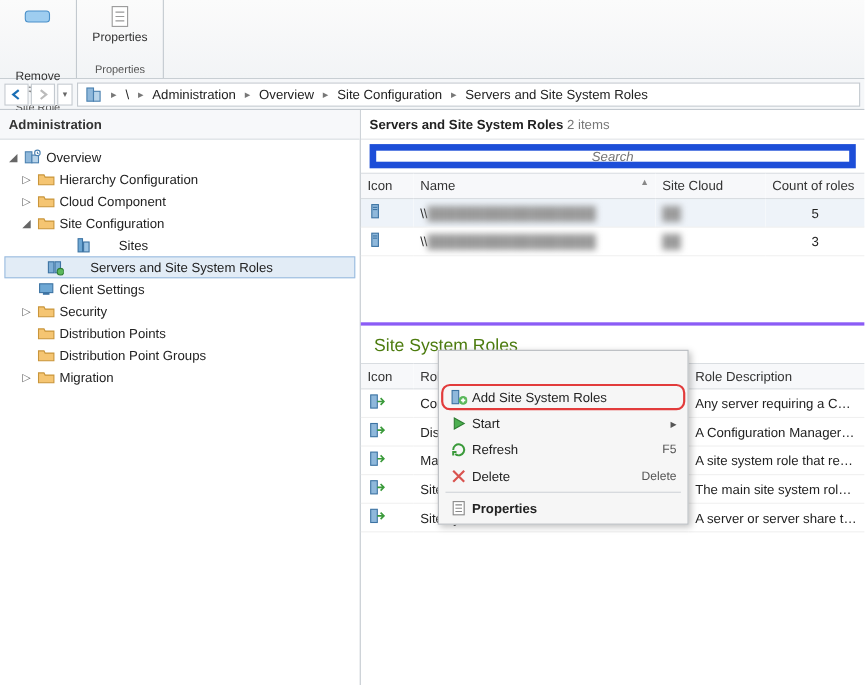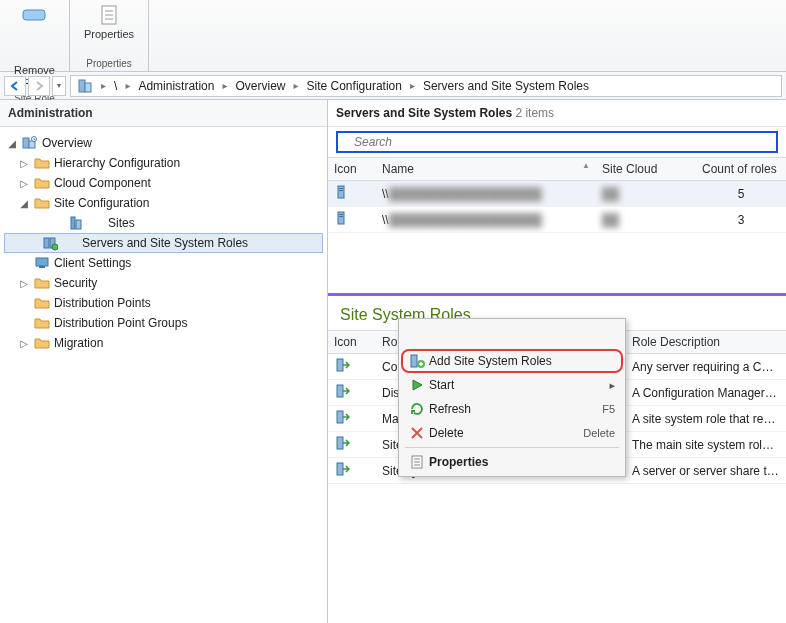--- a/index.html
+++ b/index.html
@@ -134,25 +134,26 @@
     font-size:12px;
   }
   .list-title b { font-weight:600; color:#222;}
   .list-title span.count { color:#777; }
   .search-row {
     padding: 4px 8px;
   }
   .search-input {
     width: 100%;
     height: 22px;
-    border: 2px solid #1d4ed8;
+    border: 6px solid #1d4ed8;
     padding: 2px 16px;
     font-style: italic;
     color:#888;
     font-size:12px;
+    text-align:center;
   }
   table.grid {
     width:100%;
     border-collapse: collapse;
     table-layout: fixed;
   }
   table.grid th {
     text-align:left;
     font-weight: normal;
     color:#333;

